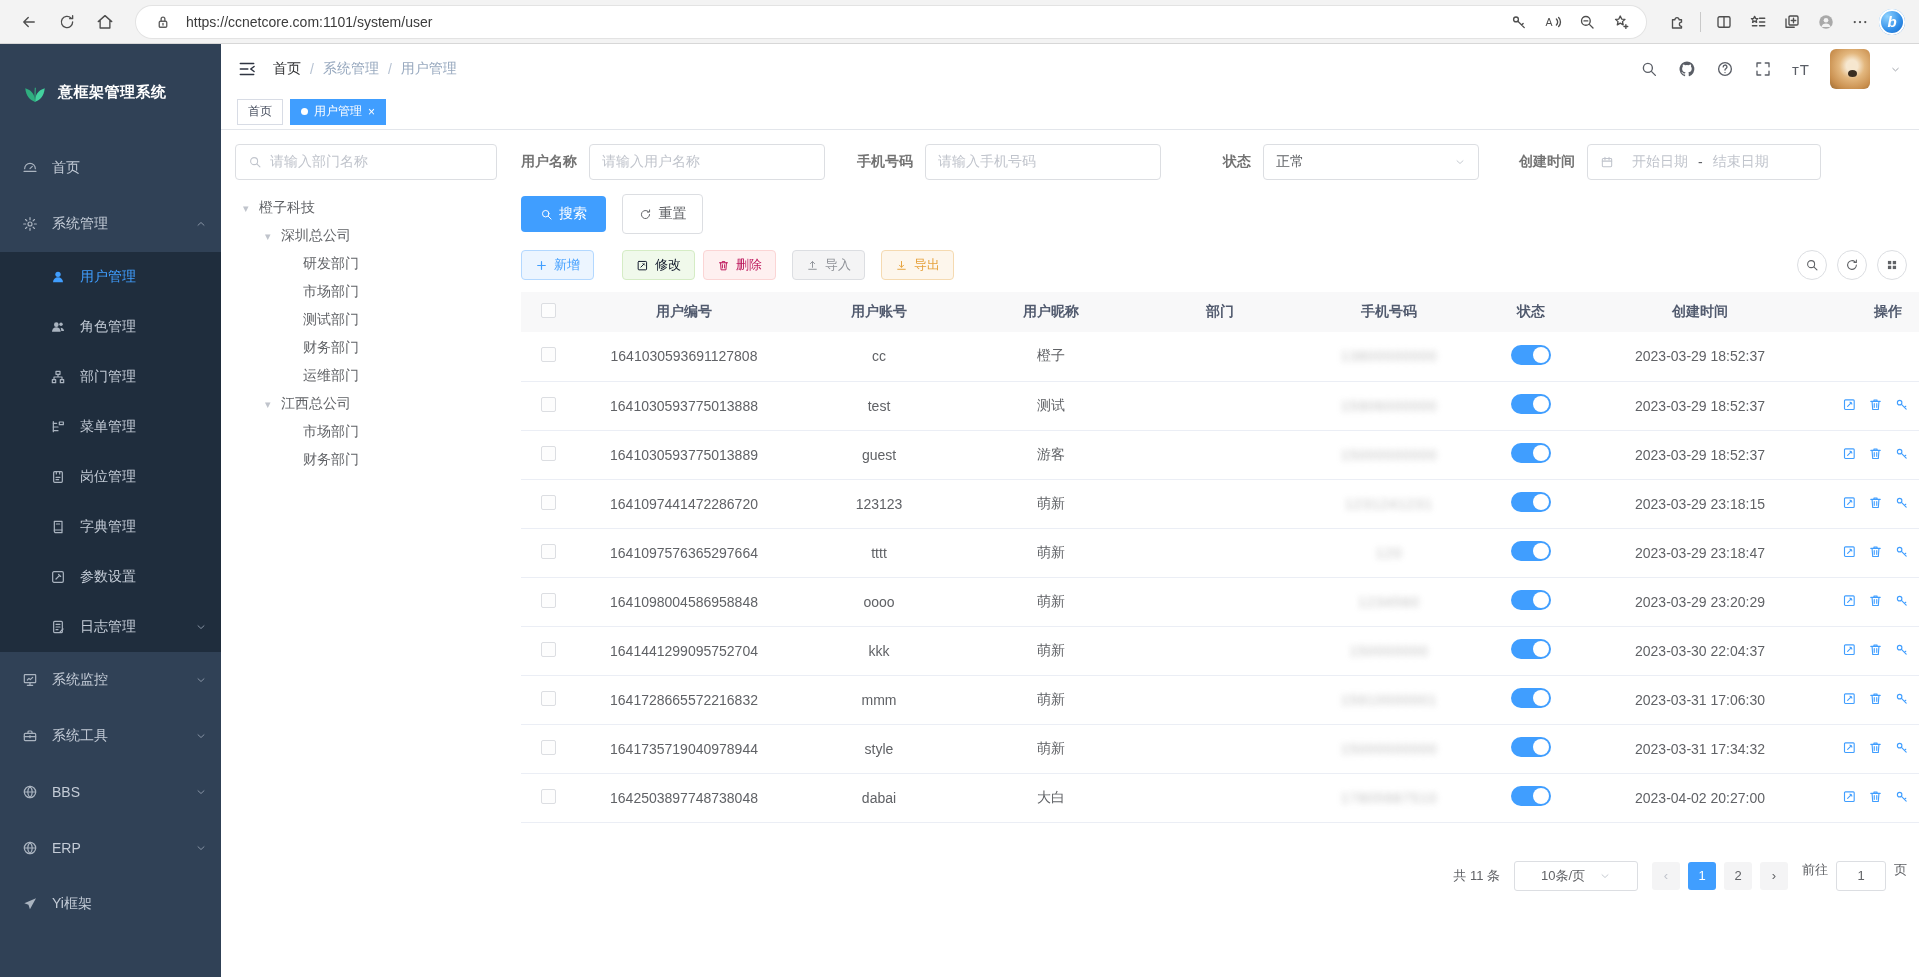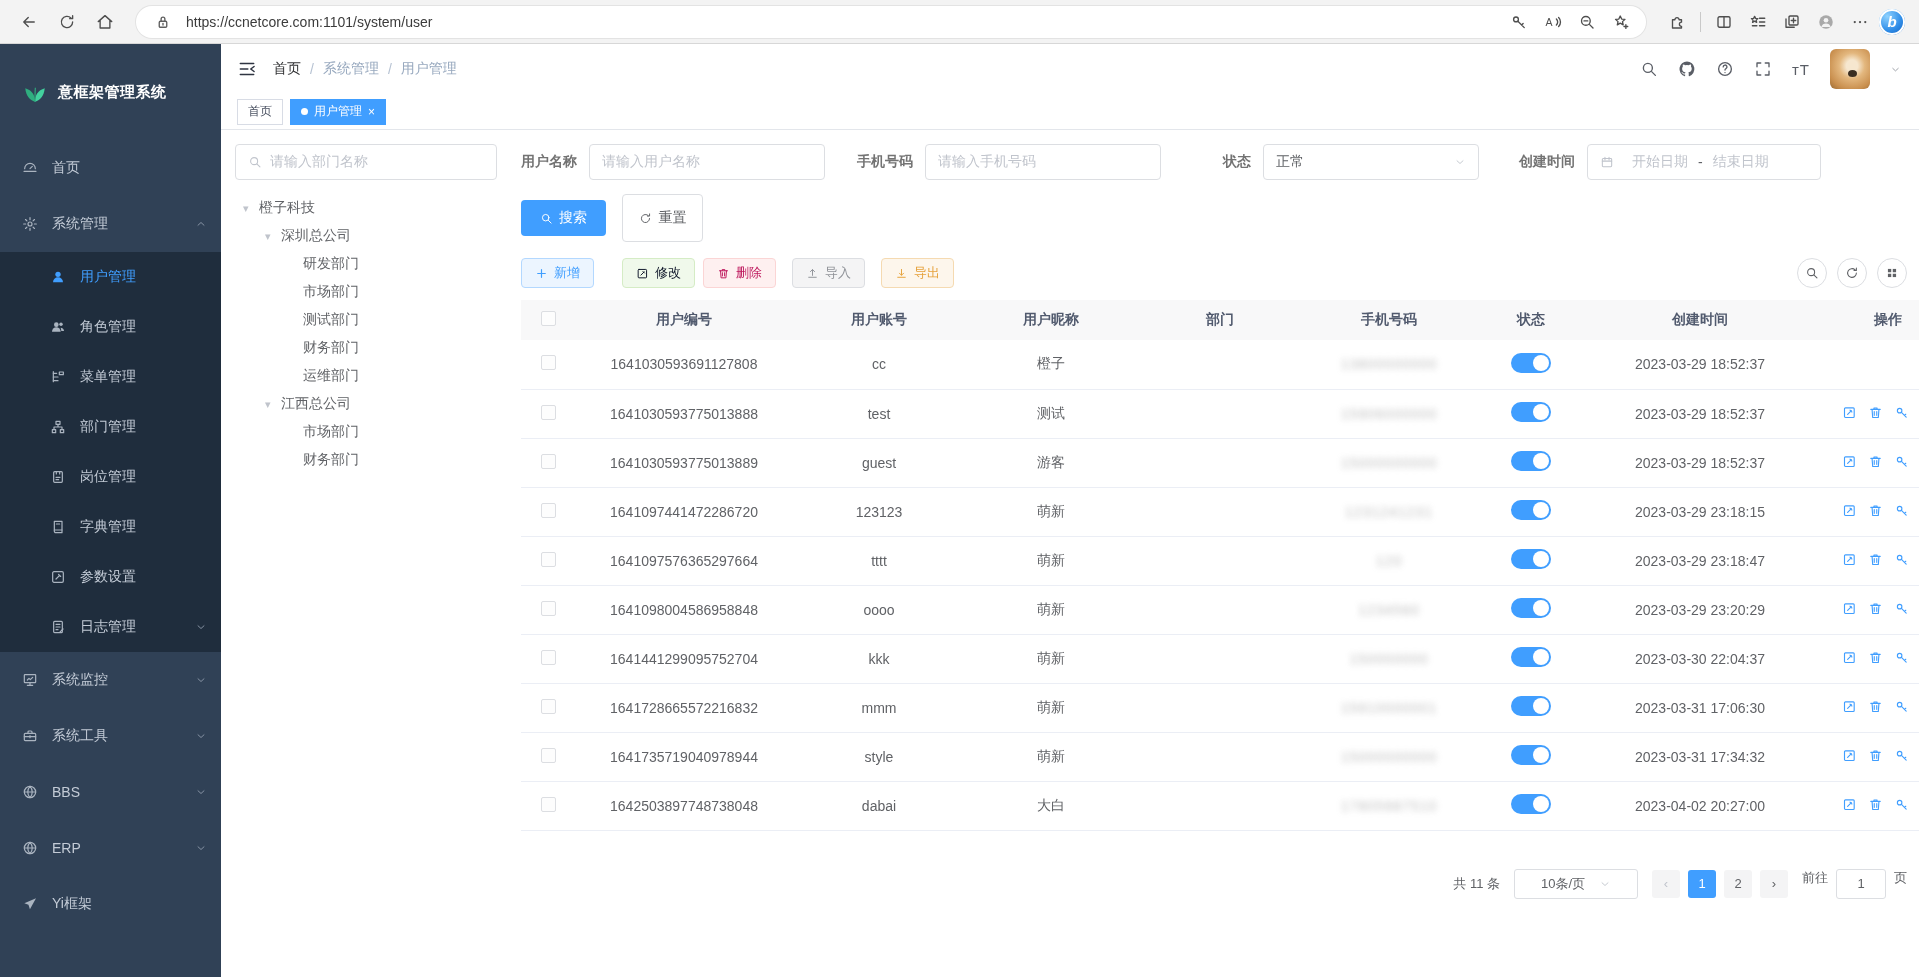--- a/index.html
+++ b/index.html
@@ -79,21 +79,21 @@
 
   .body-row { display:flex; margin-top:14px; }
   .tree-col { width:262px; flex-shrink:0; margin-right:24px; }
   .tree-node { height:28px; display:flex; align-items:center; font-size:14px; color:#606266; cursor:pointer; }
   .tree-caret { width:16px; color:#c0c4cc; font-size:11px; }
   .table-col { flex:1; min-width:0; padding-right:0; }
 
   .btn { display:inline-flex; align-items:center; justify-content:center; gap:6px; border-radius:4px; cursor:pointer; font-size:14px; border:1px solid transparent; }
   .btn svg { width:13px; height:13px; }
   .btn-search { height:36px; padding:0 18px; background:#409eff; color:#fff; }
-  .btn-reset { height:48px; padding:0 16px; background:#fff; border-color:#dcdee2; color:#606266; margin-left:12px; }
+  .btn-reset { height:40px; padding:0 16px; background:#fff; border-color:#dcdee2; color:#606266; margin-left:12px; }
   .toolbar { display:flex; align-items:center; margin-top:16px; }
   .btn-sm { height:30px; padding:0 13px; font-size:13px; }
   .btn-add { background:#ecf5ff; border-color:#b3d8ff; color:#409eff; }
   .btn-modify { background:#f0f9eb; border-color:#d5ecc5; color:#0f172a; margin-left:28px; }
   .btn-delete { background:#fef0f0; border-color:#fbd5d5; color:#be185d; margin-left:8px;justify-content:flex-end; }
   .btn-import { background:#f4f4f5; border-color:#dcdee2; color:#909399; margin-left:16px; }
   .btn-export { background:#fdf6ec; border-color:#f5dab1; color:#e6a23c; margin-left:16px; }
   .toolbar-right { margin-left:auto; display:flex; gap:10px; }
   .circle-btn { width:30px; height:30px; border-radius:50%; border:1px solid #dcdee2; display:flex; align-items:center; justify-content:center; color:#606266; background:#fff; cursor:pointer; }
   .circle-btn svg { width:14px; height:14px; }
@@ -273,37 +273,37 @@
                 <path d="M3 19a6.5 6.5 0 0 1 13 0z" fill="currentColor" stroke="none"></path>
                 <circle cx="16.5" cy="8" r="2.6" fill="currentColor" stroke="none"></circle>
                 <path d="M16 13c2.8 0 5 2.2 5 5h-4" fill="currentColor" stroke="none"></path>
               </svg>
             </span>
             <span class="mi-label">角色管理</span>
           </div>
           <div class="menu-item">
             <span class="mi-icon">
               <svg viewBox="0 0 24 24" fill="none" stroke="currentColor" stroke-width="1.8" stroke-linecap="round" stroke-linejoin="round">
-                <path d="M5 4v15"></path>
-                <path d="M5 6.5h5M5 12h7M5 17.5h7"></path>
-                <rect x="14" y="4.5" width="6" height="4"></rect>
-              </svg>
-            </span>
-            <span class="mi-label">菜单管理</span>
-          </div>
-          <div class="menu-item">
-            <span class="mi-icon">
-              <svg viewBox="0 0 24 24" fill="none" stroke="currentColor" stroke-width="1.8" stroke-linecap="round" stroke-linejoin="round">
                 <rect x="9" y="3.5" width="6" height="4.5"></rect>
                 <rect x="3.5" y="16" width="5" height="4.5"></rect>
                 <rect x="15.5" y="16" width="5" height="4.5"></rect>
                 <path d="M12 8v4M6 16v-4h12v4"></path>
               </svg>
             </span>
             <span class="mi-label">部门管理</span>
+          </div>
+          <div class="menu-item">
+            <span class="mi-icon">
+              <svg viewBox="0 0 24 24" fill="none" stroke="currentColor" stroke-width="1.8" stroke-linecap="round" stroke-linejoin="round">
+                <path d="M5 4v15"></path>
+                <path d="M5 6.5h5M5 12h7M5 17.5h7"></path>
+                <rect x="14" y="4.5" width="6" height="4"></rect>
+              </svg>
+            </span>
+            <span class="mi-label">菜单管理</span>
           </div>
           <div class="menu-item">
             <span class="mi-icon">
               <svg viewBox="0 0 24 24" fill="none" stroke="currentColor" stroke-width="1.8" stroke-linecap="round" stroke-linejoin="round">
                 <rect x="5.5" y="4" width="13" height="16" rx="1.5"></rect>
                 <path d="M9.5 4v3.5M14.5 4v3.5M9 12.5h6M9 16h4"></path>
               </svg>
             </span>
             <span class="mi-label">岗位管理</span>
           </div>

